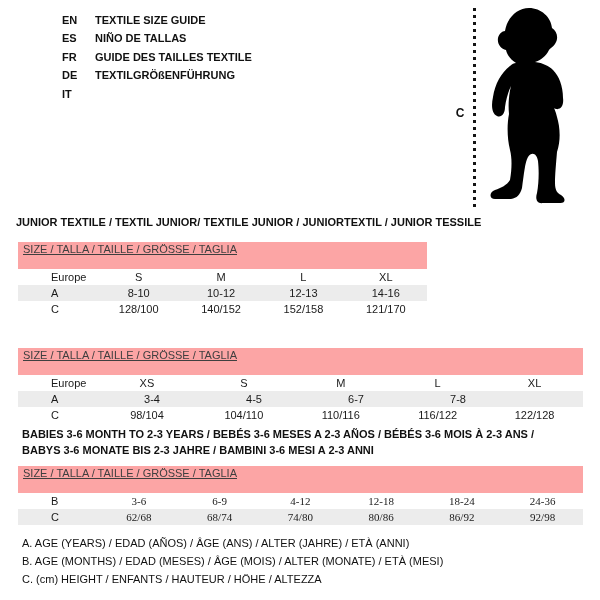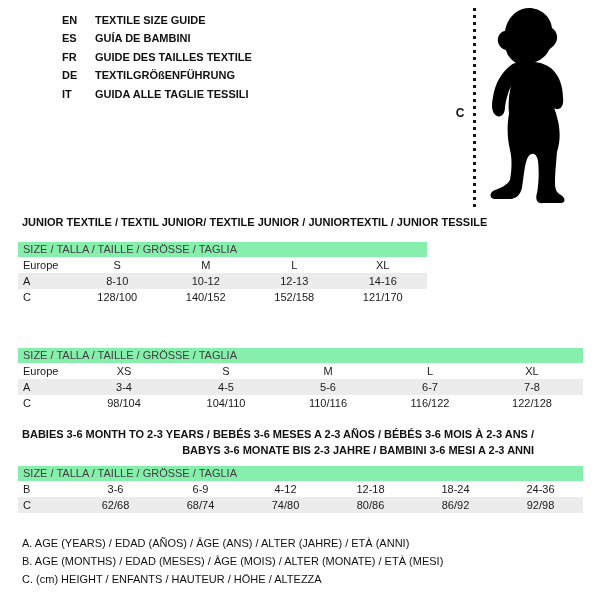--- a/index.html
+++ b/index.html
@@ -17,68 +17,67 @@
   .fig-label{position:absolute;left:452px;top:106px;width:16px;text-align:center;
     font-size:12px;font-weight:bold;color:#111;}
   .silhouette{position:absolute;left:478px;top:5px;width:120px;height:205px;}
 
   
   .sec-title{position:absolute;font-size:11px;font-weight:bold;color:#111;line-height:16px;white-space:nowrap;}
   .sec-title sub{font-size:8px;}
 
   
   .stable{position:absolute;font-size:11px;color:#1a1a1a;}
-  .sizebar{height:15px;line-height:15px;background:#86efac;color:#3f3f3f;padding-left:5px;}
+  .sizebar{height:27px;line-height:15px;background:#fca5a5;color:#3f3f3f;padding-left:5px;text-decoration:underline;}
   .trow{display:flex;height:16px;line-height:16.5px;}
   .trow.alt{background:#ececec;}
-  .tlabel{width:55px;padding-left:5px;box-sizing:border-box;}
+  .tlabel{width:55px;padding-left:5px;box-sizing:border-box;margin-left:28px;}
   .tcell{text-align:center;}
   .junior{width:409px;}   .junior .tcell{width:88.5px;}
   .children{width:565px;} .children .tcell{width:102px;}
-  .babies{width:565px;}   .babies .tcell{width:85px;}
+  .babies{width:565px;}   .babies .tcell{width:85px;font-family:Liberation Serif, serif;}
 
   
   .footnotes{position:absolute;left:22px;top:535px;}
   .fnote{font-size:11px;font-weight:normal;color:#111;line-height:17.8px;white-space:nowrap;}
 </style>
 </head>
 <body>
 
 <div class="page">
 
   <div class="langs">
     <div class="lang-row">
       <span class="lang-code">EN</span>
       <span>TEXTILE SIZE GUIDE</span>
     </div>
     <div class="lang-row">
       <span class="lang-code">ES</span>
-      <span>GUÍA DE BAMBINI</span>
+      <span>NIÑO DE TALLAS</span>
     </div>
     <div class="lang-row">
       <span class="lang-code">FR</span>
       <span>GUIDE DES TAILLES TEXTILE</span>
     </div>
     <div class="lang-row">
       <span class="lang-code">DE</span>
       <span>TEXTILGRÖßENFÜHRUNG</span>
     </div>
     <div class="lang-row">
       <span class="lang-code">IT</span>
-      <span>GUIDA ALLE TAGLIE TESSILI</span>
     </div>
   </div>
 
   <div class="fig-label">C</div>
   <div class="dashline"></div>
   <svg class="silhouette" viewBox="0 0 120 205" xmlns="http://www.w3.org/2000/svg">
     <path fill="#000000" d="M51,3 C63,3 73,12 74,23 C79,26 81,33 77,39 C75,42 72,43 71,45 C68,51 63,55 57,57 C65,58 71,61 75,65 C81,71 85,81 85,93 C86,100 83,105 78,104 C74,103 72,99 73,94 C75,101 78,107 79,112 C82,122 83,135 79,147 C78,159 77,170 77,178 C77,185 79,188 83,190 C88,193 88,199 81,198 L65,198 C59,199 57,194 59,188 C61,177 61,165 60,156 C59,149 54,146 50,152 C47,157 46,169 44,183 C42,190 39,193 33,194 L17,194 C11,194 11,187 17,185 C23,183 29,180 32,175 C34,163 34,153 32,145 C29,133 29,119 31,109 C30,99 31,89 33,81 C30,87 28,95 27,102 C27,109 23,113 19,111 C14,109 13,101 15,92 C17,79 23,68 32,61 C34,59 36,58 38,58 C33,55 29,50 28,45 C23,44 19,39 20,33 C21,29 24,26 27,26 C29,13 39,3 51,3 Z"></path>
   </svg>
 
-  <div class="sec-title" style="left:22px;top:214px;text-align:right;">JUNIOR TEXTILE / TEXTIL JUNIOR/ TEXTILE JUNIOR / JUNIORTEXTIL / JUNIOR TESSILE</div>
+  <div class="sec-title" style="left:16px;top:214px;text-align:right;">JUNIOR TEXTILE / TEXTIL JUNIOR/ TEXTILE JUNIOR / JUNIORTEXTIL / JUNIOR TESSILE</div>
   <div class="stable junior" style="left:18px;top:242px;">
     <div class="sizebar">SIZE / TALLA / TAILLE / GRÖSSE / TAGLIA</div>
     <div class="trow">
       <span class="tlabel">Europe</span>
       <span class="tcell">S</span>
       <span class="tcell">M</span>
       <span class="tcell">L</span>
       <span class="tcell">XL</span>
     </div>
     <div class="trow alt">
@@ -104,35 +103,34 @@
       <span class="tcell">XS</span>
       <span class="tcell">S</span>
       <span class="tcell">M</span>
       <span class="tcell">L</span>
       <span class="tcell">XL</span>
     </div>
     <div class="trow alt">
       <span class="tlabel">A</span>
       <span class="tcell">3-4</span>
       <span class="tcell">4-5</span>
-      <span class="tcell">5-6</span>
       <span class="tcell">6-7</span>
       <span class="tcell">7-8</span>
     </div>
     <div class="trow">
       <span class="tlabel">C</span>
       <span class="tcell">98/104</span>
       <span class="tcell">104/110</span>
       <span class="tcell">110/116</span>
       <span class="tcell">116/122</span>
       <span class="tcell">122/128</span>
     </div>
   </div>
 
-  <div class="sec-title" style="left:22px;top:426px;text-align:right;">
+  <div class="sec-title" style="left:22px;top:426px;">
     <div>BABIES 3-6 MONTH TO 2-3 YEARS / BEBÉS 3-6 MESES A 2-3 AÑOS / BÉBÉS 3-6 MOIS À 2-3 ANS /</div>
     <div>BABYS 3-6 MONATE BIS 2-3 JAHRE / BAMBINI 3-6 MESI A 2-3 ANNI</div>
   </div>
   <div class="stable babies" style="left:18px;top:466px;">
     <div class="sizebar">SIZE / TALLA / TAILLE / GRÖSSE / TAGLIA</div>
     <div class="trow">
       <span class="tlabel">B</span>
       <span class="tcell">3-6</span>
       <span class="tcell">6-9</span>
       <span class="tcell">4-12</span>

